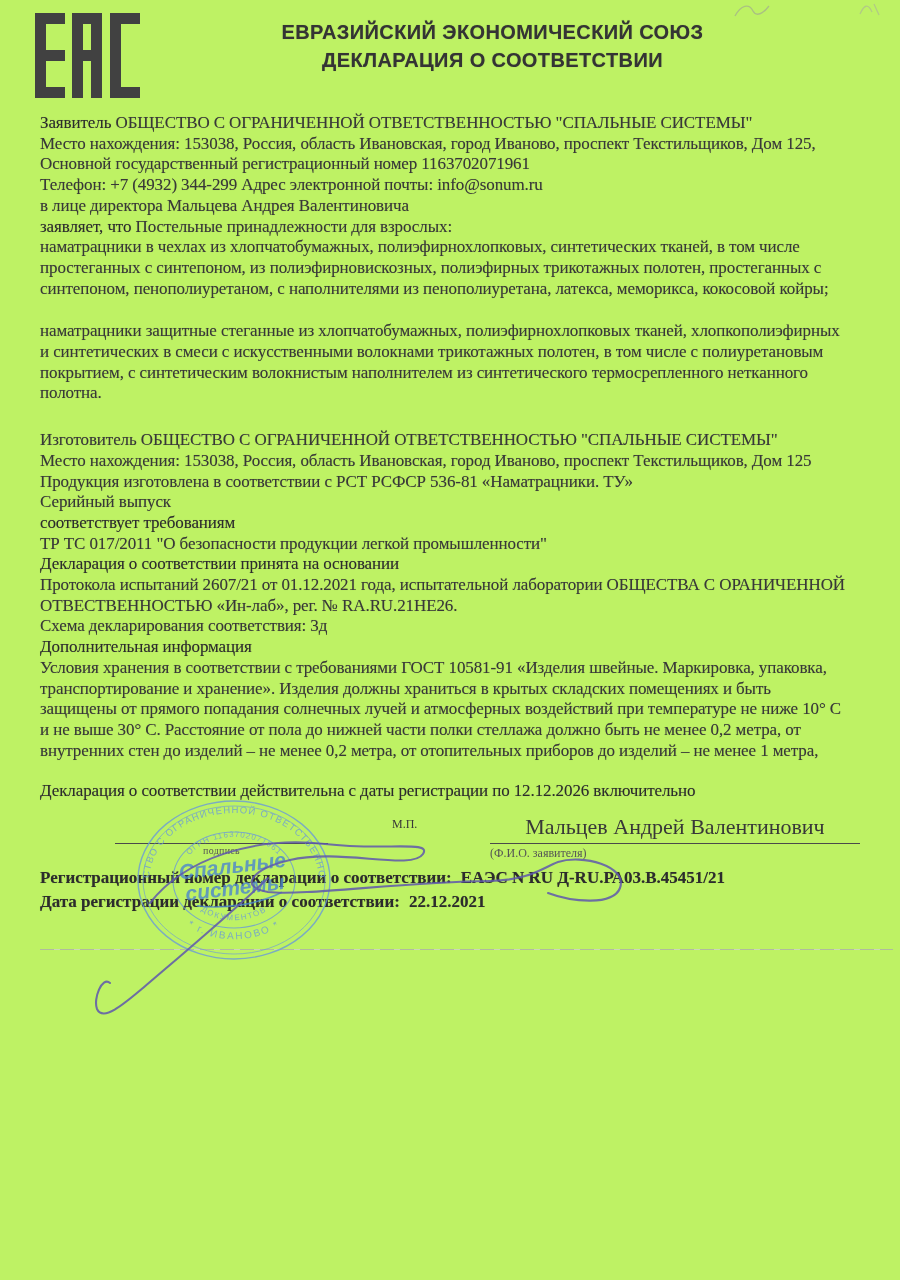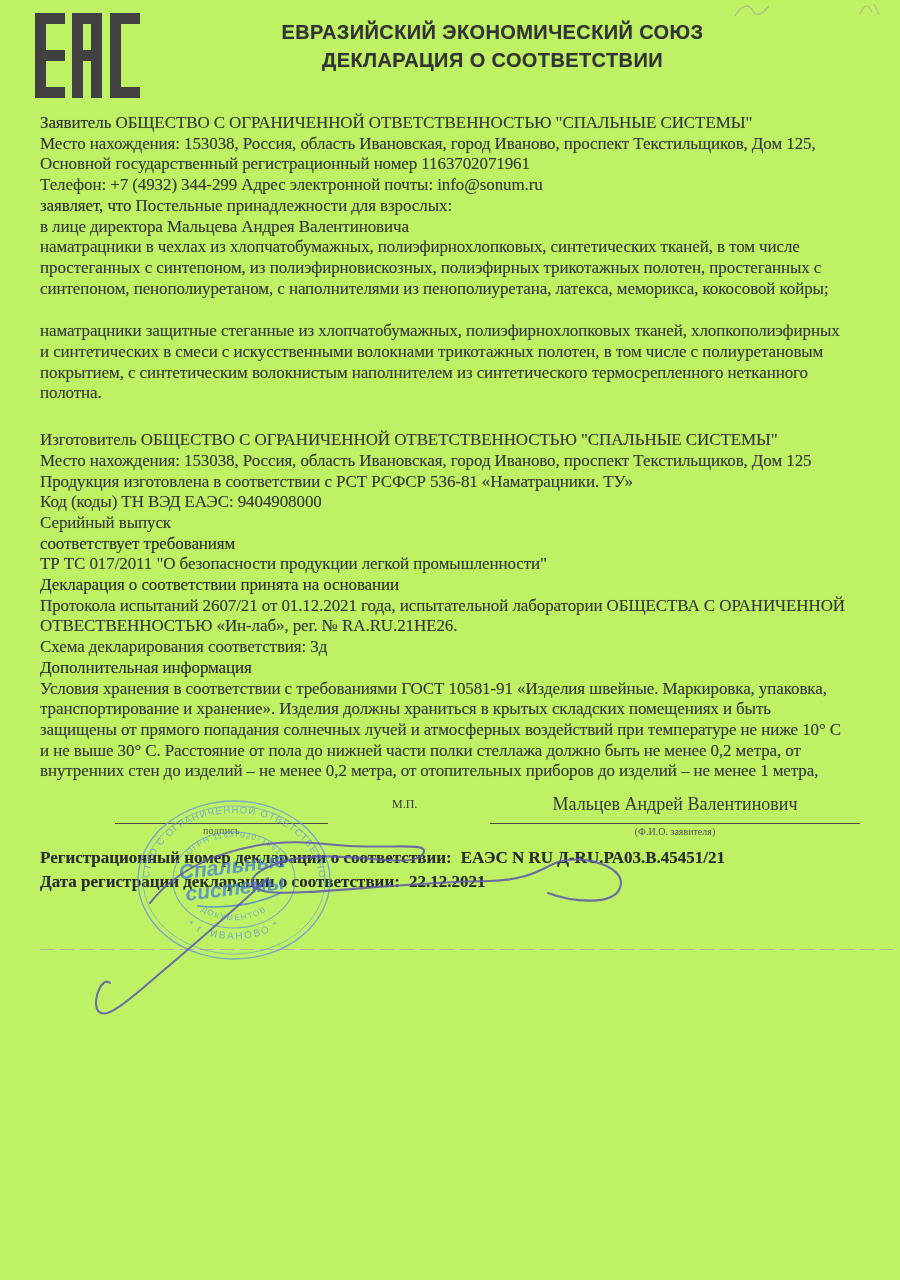--- a/index.html
+++ b/index.html
@@ -36,24 +36,24 @@
   .b{font-weight:normal;color:#2c2c2c;}
   .gap1{margin-top:22px;}
   .gap2{margin-top:26px;}
   .gap3{margin-top:20px;}
   
   .sig-area{position:relative;height:62px;margin-top:2px;}
   .sig-line{position:absolute;left:75px;top:39px;width:213px;border-top:1.2px solid #4a4a4a;}
   .sig-caption{position:absolute;left:75px;top:41px;width:213px;text-align:center;
     font-size:10px;color:#555;letter-spacing:.3px;}
   .mp{position:absolute;left:352px;top:13px;font-size:12px;}
-  .fio-name{position:absolute;left:450px;top:10px;width:370px;text-align:center;font-size:18px;}
+  .fio-name{position:absolute;left:450px;top:10px;width:370px;text-align:center;font-size:22px;}
   .fio-line{position:absolute;left:450px;top:39px;width:370px;border-top:1.2px solid #4a4a4a;}
-  .fio-caption{position:absolute;left:450px;top:42px;width:370px;text-align:center;
-    font-size:10px;color:#555;}
+  .fio-caption{position:absolute;left:450px;top:42px;width:370px;
+    font-size:12px;color:#555;}
   .reg-line{line-height:24px;font-weight:bold;color:#2c2c2c;white-space:nowrap;
     text-shadow:0 0 .7px rgba(44,44,44,.4);}
   .reg-value{padding-left:9px;}
   
   .bottom-rule{position:absolute;left:40px;top:949px;width:853px;height:1px;
     background:repeating-linear-gradient(90deg,#adadad 0 14px,#cfcfcf 14px 20px);opacity:.8;}
   .stamp-svg{position:absolute;left:132px;top:795px;opacity:.8;}
   .signature-svg{position:absolute;left:40px;top:820px;}
   .artifact1{position:absolute;left:733px;top:2px;opacity:.55;}
   .artifact2{position:absolute;left:858px;top:1px;opacity:.5;}
@@ -93,53 +93,53 @@
       <path d="M2,13 C6,4 10,2 14,11 M16,3 L21,14" stroke="#a5a5a5" stroke-width="1.3" fill="none"></path>
     </svg>
   </div>
 
   <div class="content">
 
     <div class="ln"><span class="b">Заявитель </span><span>ОБЩЕСТВО С ОГРАНИЧЕННОЙ ОТВЕТСТВЕННОСТЬЮ "СПАЛЬНЫЕ СИСТЕМЫ"</span></div>
     <div class="ln">Место нахождения: 153038, Россия, область Ивановская, город Иваново, проспект Текстильщиков, Дом 125,</div>
     <div class="ln">Основной государственный регистрационный номер 1163702071961</div>
     <div class="ln">Телефон: +7 (4932) 344-299 Адрес электронной почты: info@sonum.ru</div>
+    <div class="ln">в лице директора Мальцева Андрея Валентиновича</div>
     <div class="ln"><span class="b">заявляет, что </span><span>Постельные принадлежности для взрослых:</span></div>
-    <div class="ln">в лице директора Мальцева Андрея Валентиновича</div>
 
     <div class="ln">наматрацники в чехлах из хлопчатобумажных, полиэфирнохлопковых, синтетических тканей, в том числе</div>
     <div class="ln">простеганных с синтепоном, из полиэфирновискозных, полиэфирных трикотажных полотен, простеганных с</div>
     <div class="ln">синтепоном, пенополиуретаном, с наполнителями из пенополиуретана, латекса, меморикса, кокосовой койры;</div>
 
     <div class="ln gap1">наматрацники защитные стеганные из хлопчатобумажных, полиэфирнохлопковых тканей, хлопкополиэфирных</div>
     <div class="ln">и синтетических в смеси с искусственными волокнами трикотажных полотен, в том числе с полиуретановым</div>
     <div class="ln">покрытием, с синтетическим волокнистым наполнителем из синтетического термосрепленного  нетканного</div>
     <div class="ln">полотна.</div>
 
     <div class="ln gap2"><span>Изготовитель </span><span>ОБЩЕСТВО С ОГРАНИЧЕННОЙ ОТВЕТСТВЕННОСТЬЮ "СПАЛЬНЫЕ СИСТЕМЫ"</span></div>
     <div class="ln">Место нахождения: 153038, Россия, область Ивановская, город Иваново, проспект Текстильщиков, Дом 125</div>
     <div class="ln">Продукция изготовлена в соответствии с РСТ РСФСР 536-81 «Наматрацники. ТУ»</div>
-    <div class="ln">Код (коды) ТН ВЭД ЕАЭС: 9404908000</div>
     <div class="ln">Серийный выпуск</div>
 
     <div class="ln b">соответствует требованиям</div>
     <div class="ln">ТР ТС 017/2011 "О безопасности продукции легкой промышленности"</div>
 
     <div class="ln b">Декларация о соответствии принята на основании</div>
     <div class="ln">Протокола испытаний 2607/21 от 01.12.2021 года, испытательной лаборатории ОБЩЕСТВА С ОРАНИЧЕННОЙ</div>
     <div class="ln">ОТВЕСТВЕННОСТЬЮ «Ин-лаб», рег. № RA.RU.21НЕ26.</div>
     <div class="ln">Схема декларирования соответствия: 3д</div>
 
     <div class="ln b">Дополнительная информация</div>
     <div class="ln">Условия хранения в соответствии с требованиями ГОСТ 10581-91 «Изделия швейные. Маркировка, упаковка,</div>
     <div class="ln">транспортирование и хранение». Изделия должны храниться в крытых складских помещениях и быть</div>
     <div class="ln">защищены от прямого попадания солнечных лучей и атмосферных воздействий при температуре не ниже 10° С</div>
     <div class="ln">и не выше 30° С. Расстояние от пола до нижней части полки стеллажа должно быть не менее 0,2 метра, от</div>
     <div class="ln">внутренних стен до изделий – не менее 0,2 метра, от отопительных приборов до изделий – не менее 1 метра,</div>
 
+    <div class="ln b gap3">Декларация о соответствии действительна с даты регистрации по 12.12.2026 включительно</div>
 
     <div class="sig-area">
       <div class="sig-line"></div>
       <div class="sig-caption">подпись</div>
       <div class="mp">М.П.</div>
       <div class="fio-name">Мальцев Андрей Валентинович</div>
       <div class="fio-line"></div>
       <div class="fio-caption">(Ф.И.О. заявителя)</div>
     </div>
 

